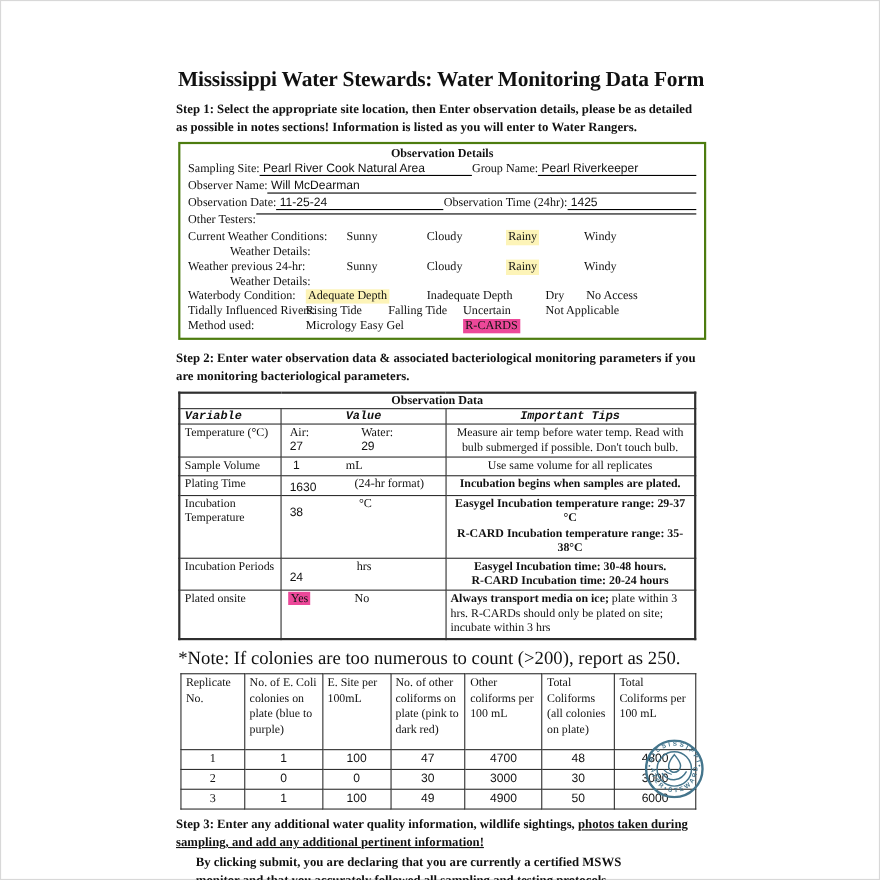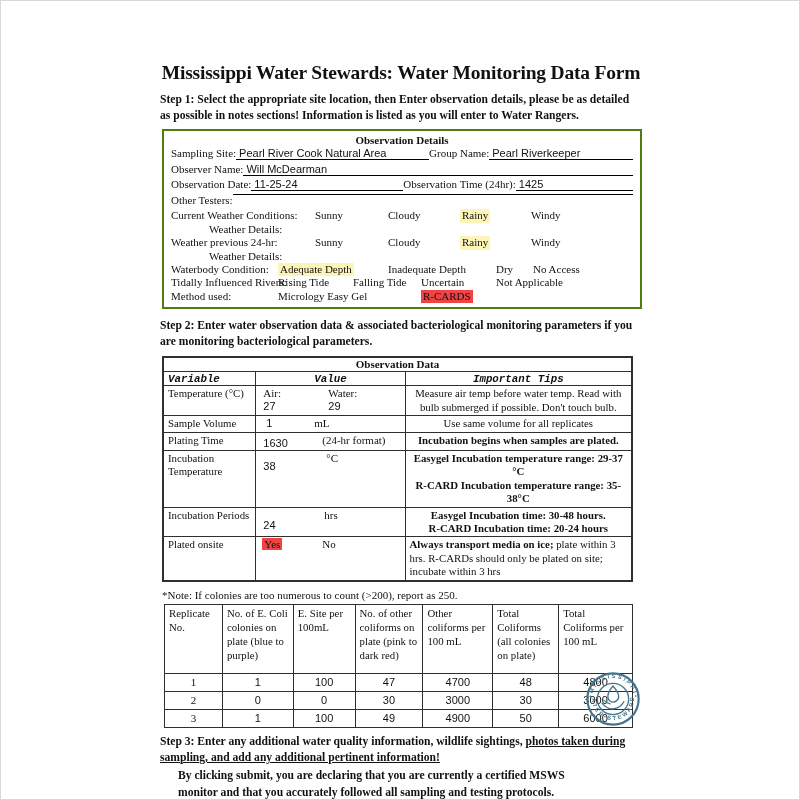--- a/index.html
+++ b/index.html
@@ -21,41 +21,41 @@
   .vfix2 { width:152px; }
   .vgrow { flex:1 1 auto; }
   .oline { position:relative; height:13.4px; line-height:13.4px; white-space:nowrap; }
   .oline .opt { position:absolute; top:0;text-align:center; }
   .o1{left:144px}.o2{left:217px}.o3{left:289px}.o4{left:360px}
   .wb1{left:107px}.wb2{left:217px}.wb3{left:325px}.wb4{left:362px}
   .t1{left:107px}.t2{left:182px}.t3{left:250px}.t4{left:325px}
   .m1{left:107px}.m2{left:250px}
   .indent { padding-left:38px; }
   .hl { background:#fdf4b8; padding:0 2px; }
-  .hl-gold { background:#ef4444; padding:0 2px; }
+  .hl-gold { background:#ec4899; padding:0 2px; }
 
   
   table { border-collapse:collapse; }
   .odata { width:471px; margin:1px 0 7px 2px; font-size:10.8px; }
   .odata td { border:1px solid #2f2f2f; vertical-align:top; }
   .odata { border:2px solid #2f2f2f; }
   .thdr td { text-align:center; font-weight:bold; font-size:11px; height:15px; vertical-align:middle; }
   .colhdr td { font-weight:bold; font-style:italic; height:14px; vertical-align:middle; padding:0 4px;font-family:Liberation Mono, monospace; }
   .colhdr td.ctr { text-align:center; }
   .vart { padding:1px 4px; line-height:1.25; }
   .vcell { position:relative; font-family:"Liberation Sans", sans-serif; font-size:11px; }
   .vcell span { position:absolute; white-space:nowrap; }
   .u-serif { font-family:"Liberation Serif", serif; }
   .tip { text-align:center; vertical-align:middle; padding:1px 4px; line-height:1.25; }
   .tip.left { text-align:left; }
   .b { font-weight:bold; }
   .r-temp td { height:28px; } .r-sv td { height:16px; } .r-pt td { height:18px; }
   .r-it td { height:28px; } .r-ip td { height:27px; } .r-me td { height:24px; } .r-po td { height:36px; }
 
-  .note { font-size:11px; margin:7px 0 3px 2px; }
+  .note { font-size:17px; margin:7px 0 3px 2px; }
 
   
   .rep { width:469px; margin-left:4px; font-size:10.8px; border:1.5px solid #2f2f2f; }
   .rep td { border:1px solid #2f2f2f; }
   .rep .h { vertical-align:top; padding:1px 4px; line-height:1.3; height:69px; }
   .rep .d { text-align:center; height:18px; vertical-align:middle; font-family:"Liberation Sans", sans-serif; font-size:11px; }
   .rep .d.serif { font-family:"Liberation Serif", serif; }
 
   .step3 { margin-top:6px; margin-bottom:2px; }
   .ul { text-decoration:underline; }

